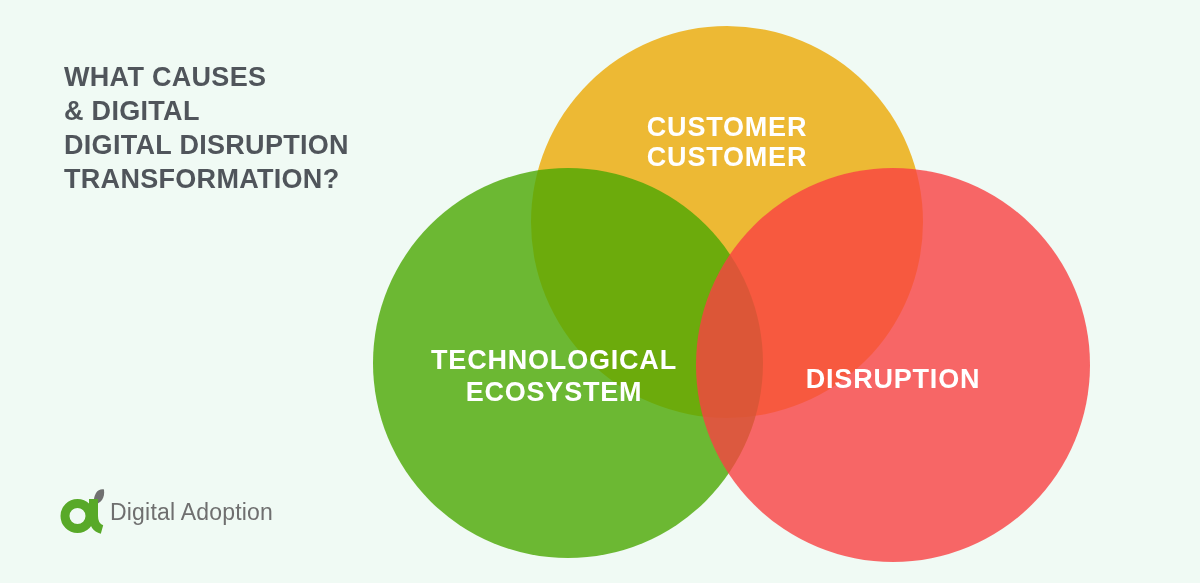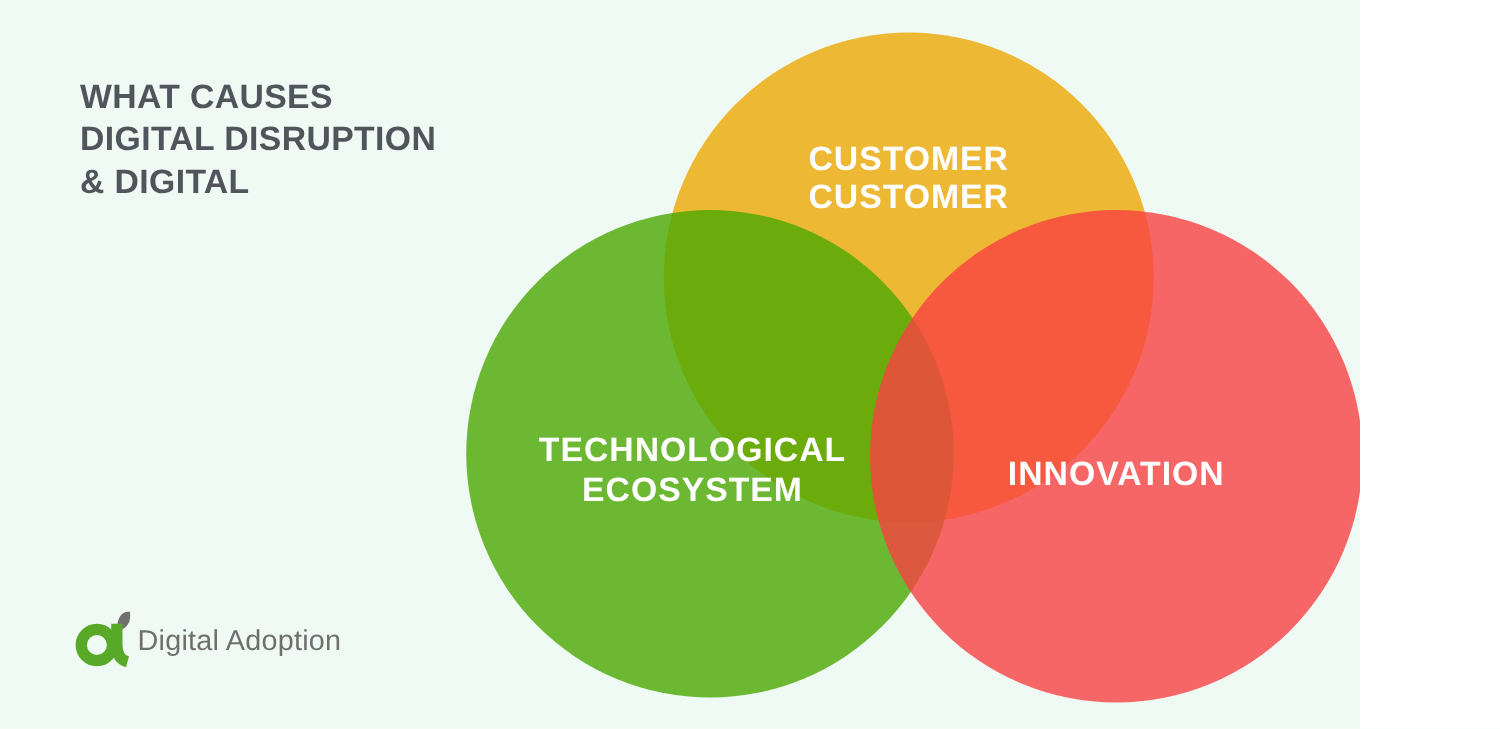--- a/index.html
+++ b/index.html
@@ -1,21 +1,21 @@
 <!DOCTYPE html>
 <html><head>
 <meta charset="utf-8">
 <style>
   * { margin: 0; padding: 0; box-sizing: border-box; }
   html, body { width: 1200px; height: 583px; }
   body { font-family: "Liberation Sans", "DejaVu Sans", sans-serif; }
 
   .canvas {
     position: relative;
-    width: 1088px;
+    width: 1200px;
     height: 583px;
     overflow: hidden;
   }
 
   
   .title {
     position: absolute;
     left: 64px;
     top: 60px;
     width: 340px;
@@ -78,38 +78,39 @@
     letter-spacing: 0.2px;
   }
 </style>
 </head>
 <body>
 
 <div class="canvas" style="background-color: rgb(240, 250, 244);">
 
   <div class="title" style="color: rgb(80, 85, 91);">
     <div>WHAT CAUSES</div>
+    <div>&amp; DIGITAL</div>
     <div>DIGITAL DISRUPTION</div>
-    <div>&amp; DIGITAL</div>
+    <div>TRANSFORMATION?</div>
   </div>
 
   <div class="circle circle-customer" style="background-color: rgb(237, 185, 52);"></div>
   <div class="circle circle-technology" style="background-color: rgba(75, 168, 2, 0.8);"></div>
   <div class="circle circle-ecosystem" style="background-color: rgba(249, 65, 66, 0.8);"></div>
 
   <div class="venn-label label-customer" style="color: rgb(255, 255, 255);">
     <div>CUSTOMER</div>
     <div>CUSTOMER</div>
   </div>
   <div class="venn-label label-technology" style="color: rgb(255, 255, 255);">
     <div>TECHNOLOGICAL</div>
     <div>ECOSYSTEM</div>
   </div>
   <div class="venn-label label-ecosystem" style="color: rgb(255, 255, 255);">
-    <div>INNOVATION</div>
+    <div>DISRUPTION</div>
   </div>
 
   <div class="logo">
     <svg class="logo-icon" viewBox="0 0 46 48" xmlns="http://www.w3.org/2000/svg">
 
       <path d="M33.5 19 C33.5 7 38 2.5 44 3.5 C45 12 41.5 17 33.5 19 Z" fill="#707070"></path>
 
       <circle cx="17.5" cy="30" r="12.5" fill="none" stroke-width="9" stroke="#58A928"></circle>
 
       <path d="M33.5 13 L33.5 30 C33.5 38 36.5 42 42 43.5" fill="none" stroke-width="9" stroke-linecap="butt" stroke="#58A928"></path>

